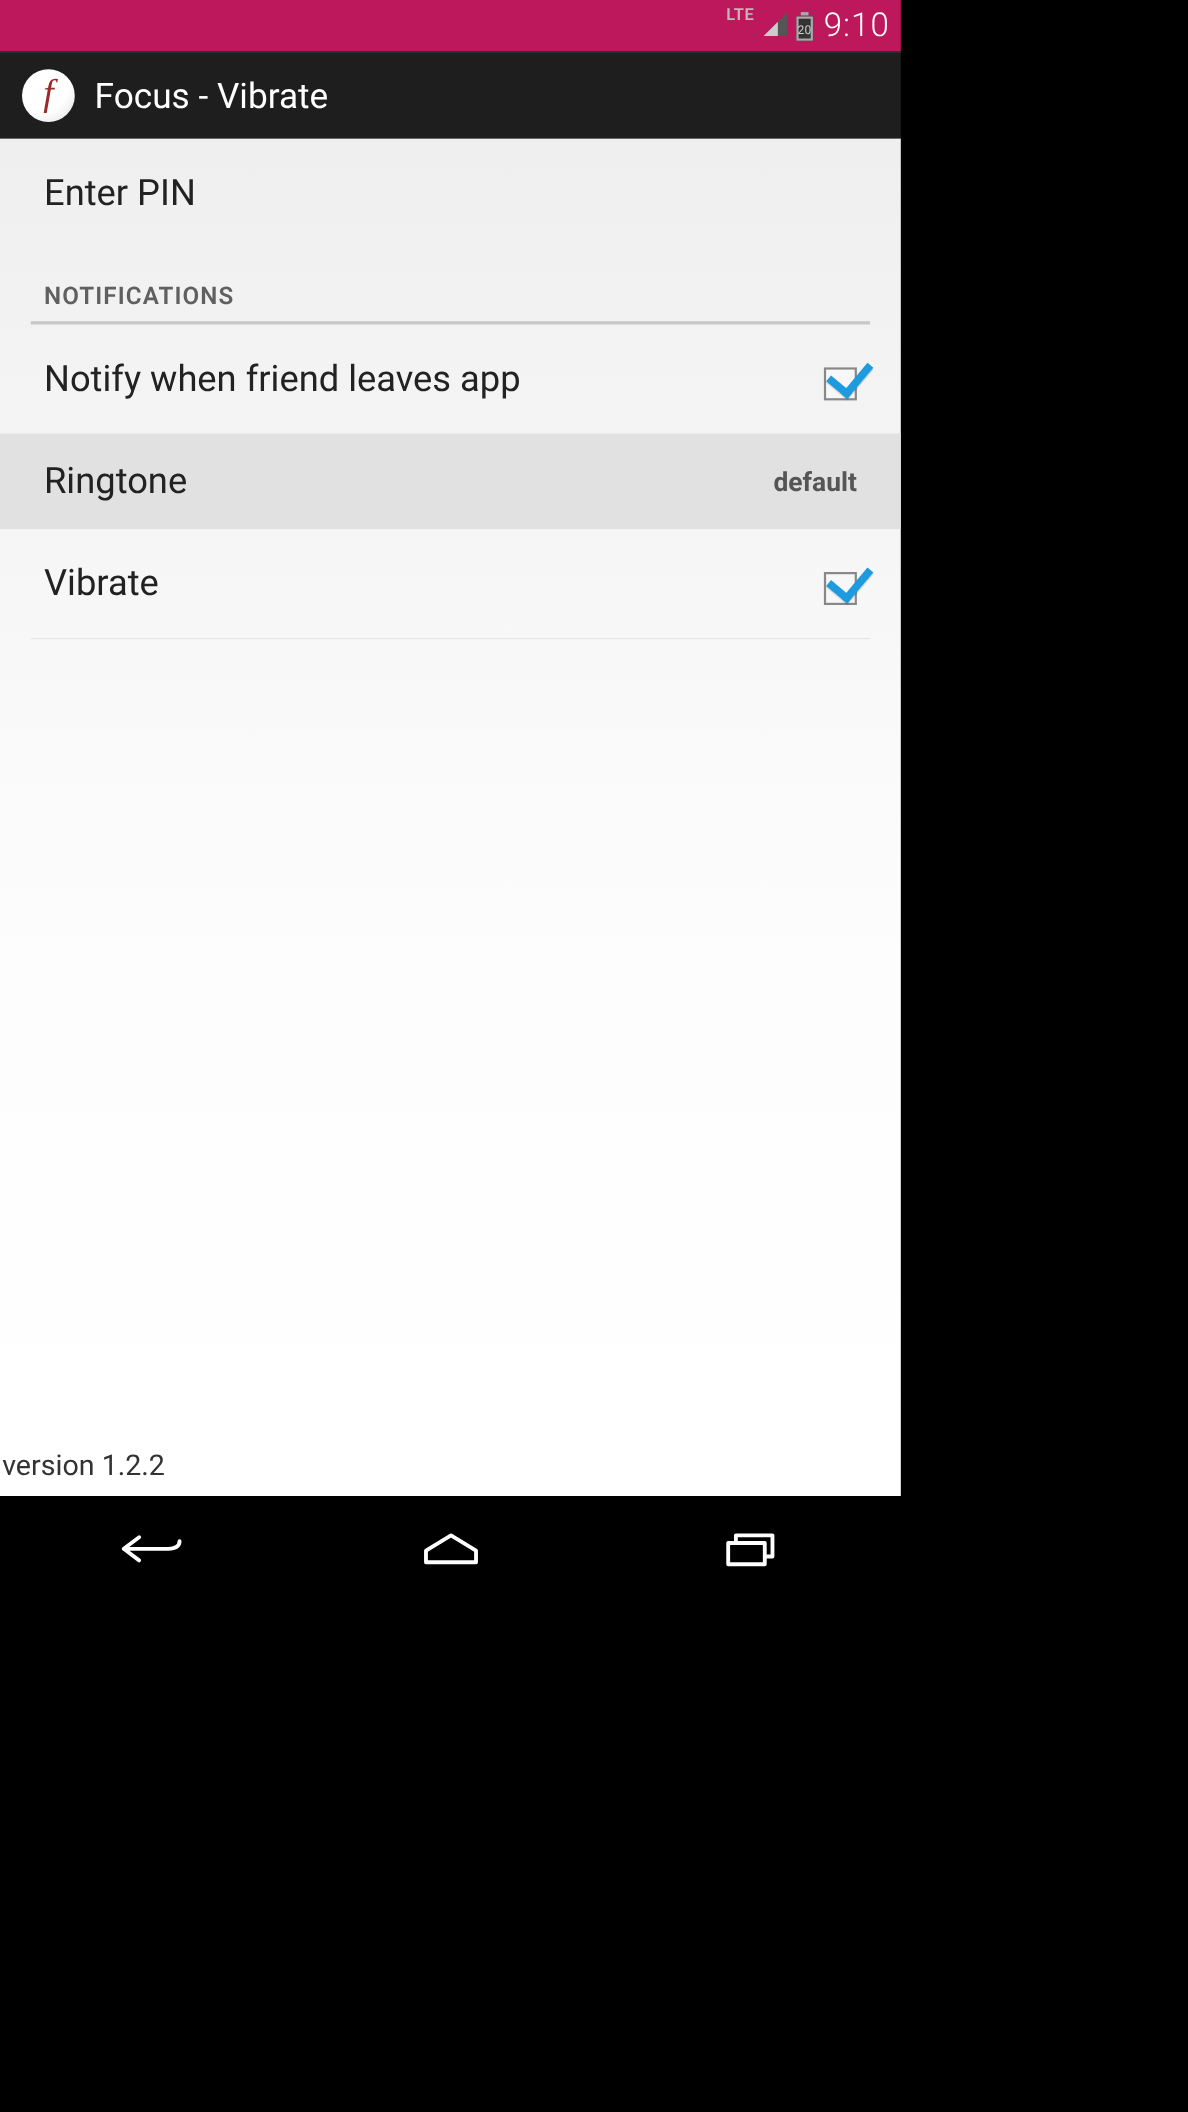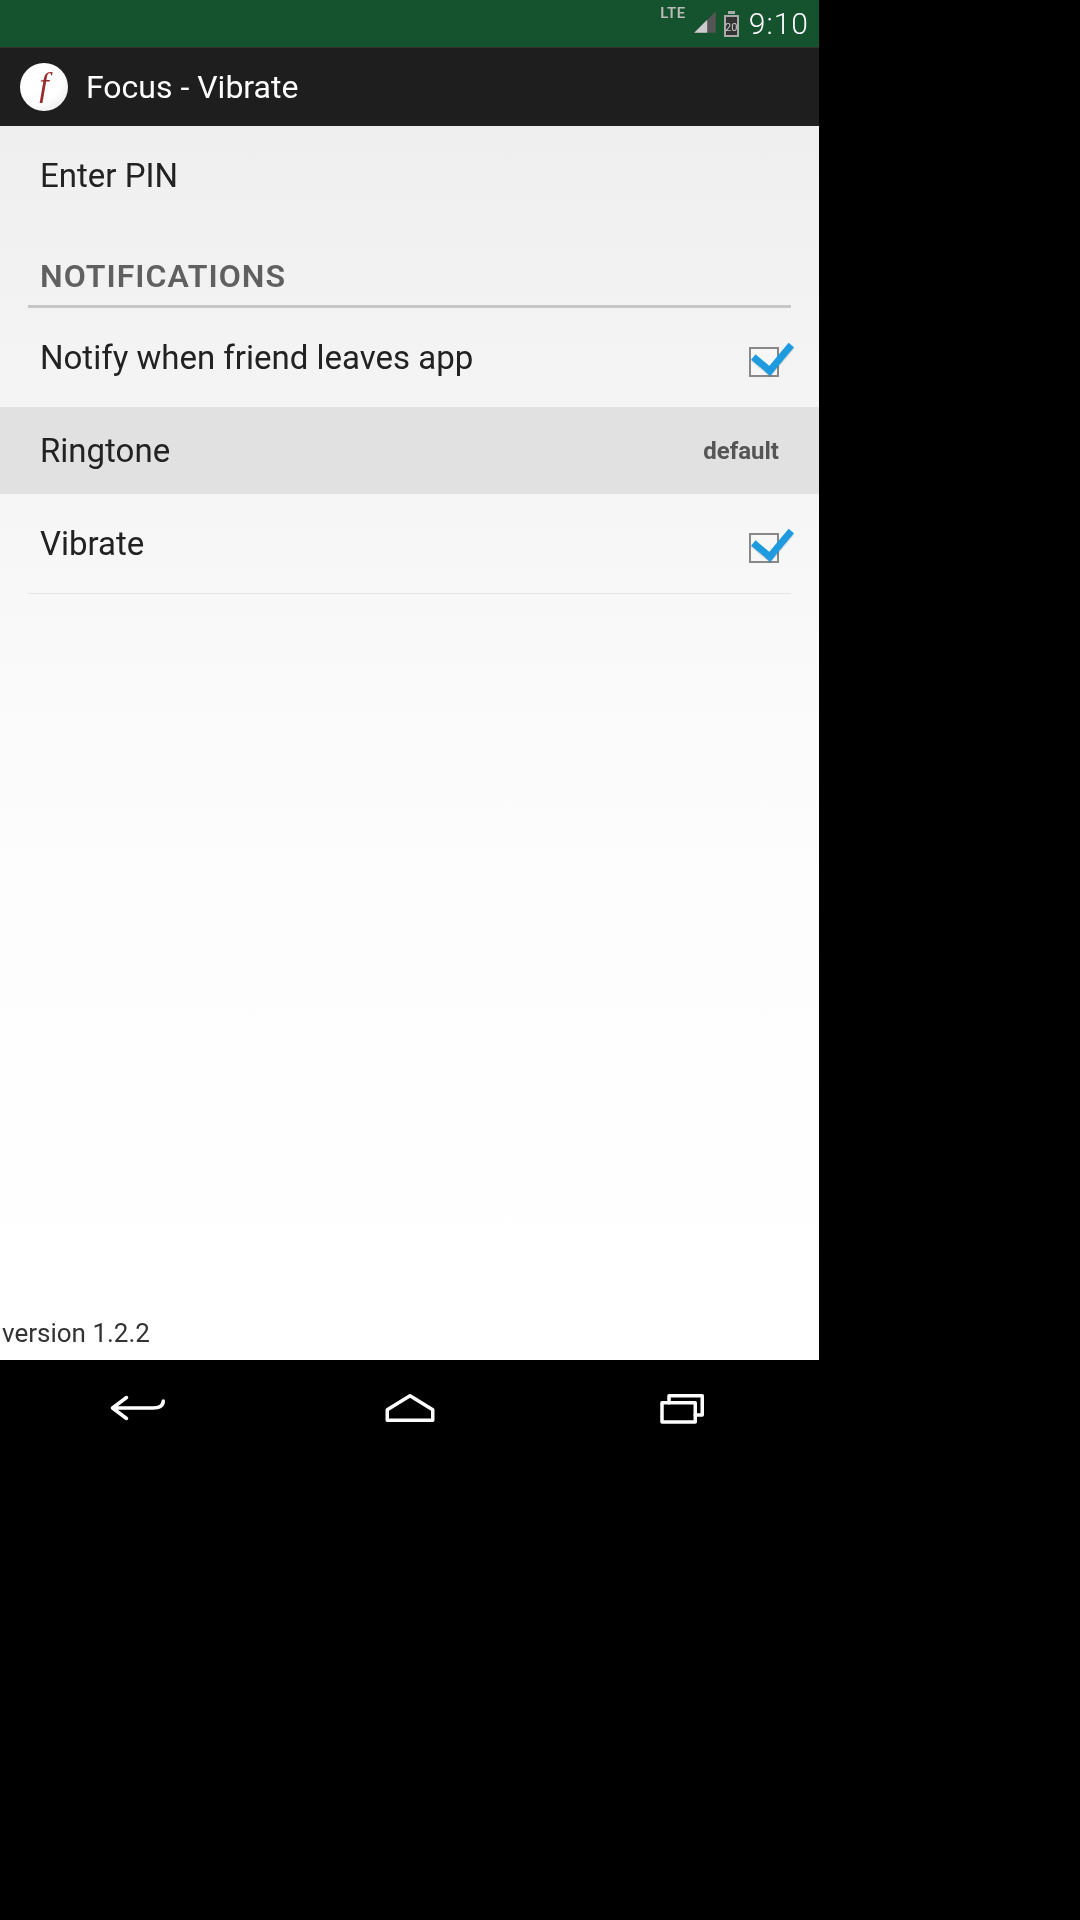--- a/index.html
+++ b/index.html
@@ -2,21 +2,21 @@
 <html><head>
 <meta charset="utf-8">
 <style>
   * { margin: 0; padding: 0; box-sizing: border-box; }
   html, body { width: 819px; height: 1456px; font-family: Roboto, "Helvetica Neue", Arial, sans-serif; }
   body { display: flex; flex-direction: column; background: #000; }
 
   
   .status-bar {
     height: 47px;
-    background: #14532d;
+    background: #be185d;
     display: flex;
     align-items: center;
     justify-content: flex-end;
     padding-right: 10px;
     gap: 6px;
     color: #ccc;
   }
   .status-lte { font-size: 15px; font-weight: 600; letter-spacing: 0.5px; color: #bbb; align-self: flex-start; margin-top: 4px;}
   .signal-icon { width: 26px; height: 26px; }
   .battery-wrap { display:flex; align-items:center; gap:2px;}
@@ -64,21 +64,21 @@
     padding: 30px 40px;
     display: flex;
     align-items: flex-end;
     justify-content: space-between;
   }
   .row-title { font-size: 33px; color: #222; font-weight: 400; }
   .row-sub { font-size: 24px; color: #555; margin-top: 6px; font-weight: bold; }
   .row.highlight { background: #e1e1e1; }
   .section-header {
     padding: 32px 40px 10px 40px;
-    font-size: 32px;
+    font-size: 22px;
     color: #606060;
     font-weight: 600;
     letter-spacing: 1px;
     text-transform: uppercase;
   }
   .section-divider { height: 3px; background: #c7c7c7; margin: 0 28px; }
   .list-divider { height: 1px; background: #e5e5e5; margin: 0 28px; }
 
   
   .checkbox {

